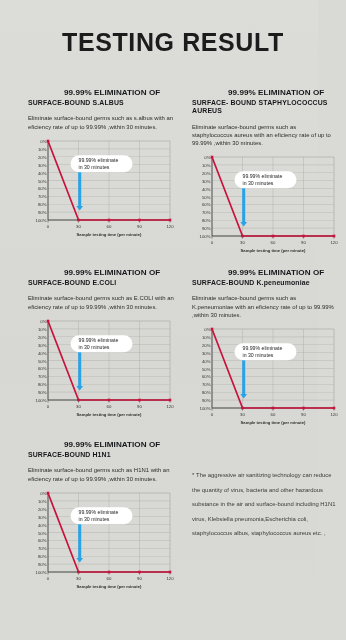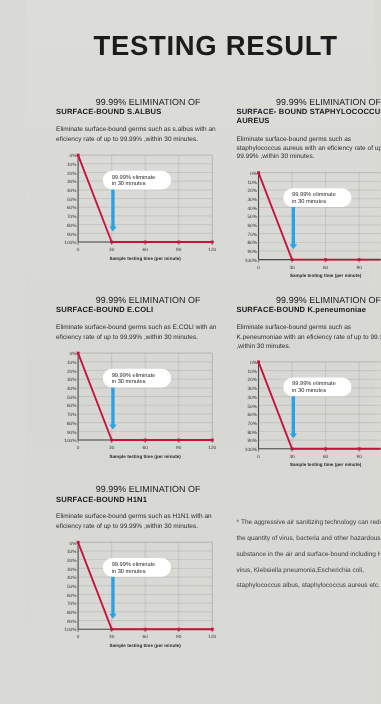--- a/index.html
+++ b/index.html
@@ -6,41 +6,40 @@
   html, body {
     width: 346px; height: 640px;
     background: #d9d9d5;
     font-family: "Liberation Sans", sans-serif;
     overflow: hidden;
   }
   #page {
     position: relative;
     width: 318px; height: 640px;
     background: linear-gradient(180deg,#dcdcd8 0%,#d7d7d3 55%,#d9d9d5 100%);
-    margin-left: 23px;
   }
   #page-title {
     position: absolute;
     top: 28px; left: 0; width: 346px;
     text-align: center;
     font-size: 25px;
     font-weight: bold;
     letter-spacing: 0.6px;
     color: #1c1c1c;
   }
 
   .panel { position: absolute; width: 146px; }
   .p1 { left: 28px;  top: 88px; }
   .p2 { left: 192px; top: 88px; }
   .p3 { left: 28px;  top: 268px; }
   .p4 { left: 192px; top: 268px; }
   .p5 { left: 28px;  top: 440px; }
 
   .panel-h1 {
-    font-size: 8.1px; font-weight: normal; color: #16171a;
+    font-size: 8.1px; font-weight: bold; color: #16171a;
     letter-spacing: 0.05px; line-height: 10px; padding-left: 36px;
   }
   .panel-h2 {
     font-size: 6.9px; font-weight: bold; color: #16171a;
     letter-spacing: 0.15px; line-height: 8.4px;
     margin-top: 1px;
   }
   .panel-desc {
     margin-top: 7px;
     font-size: 5.9px; line-height: 8.1px; color: #2b2b2b;

